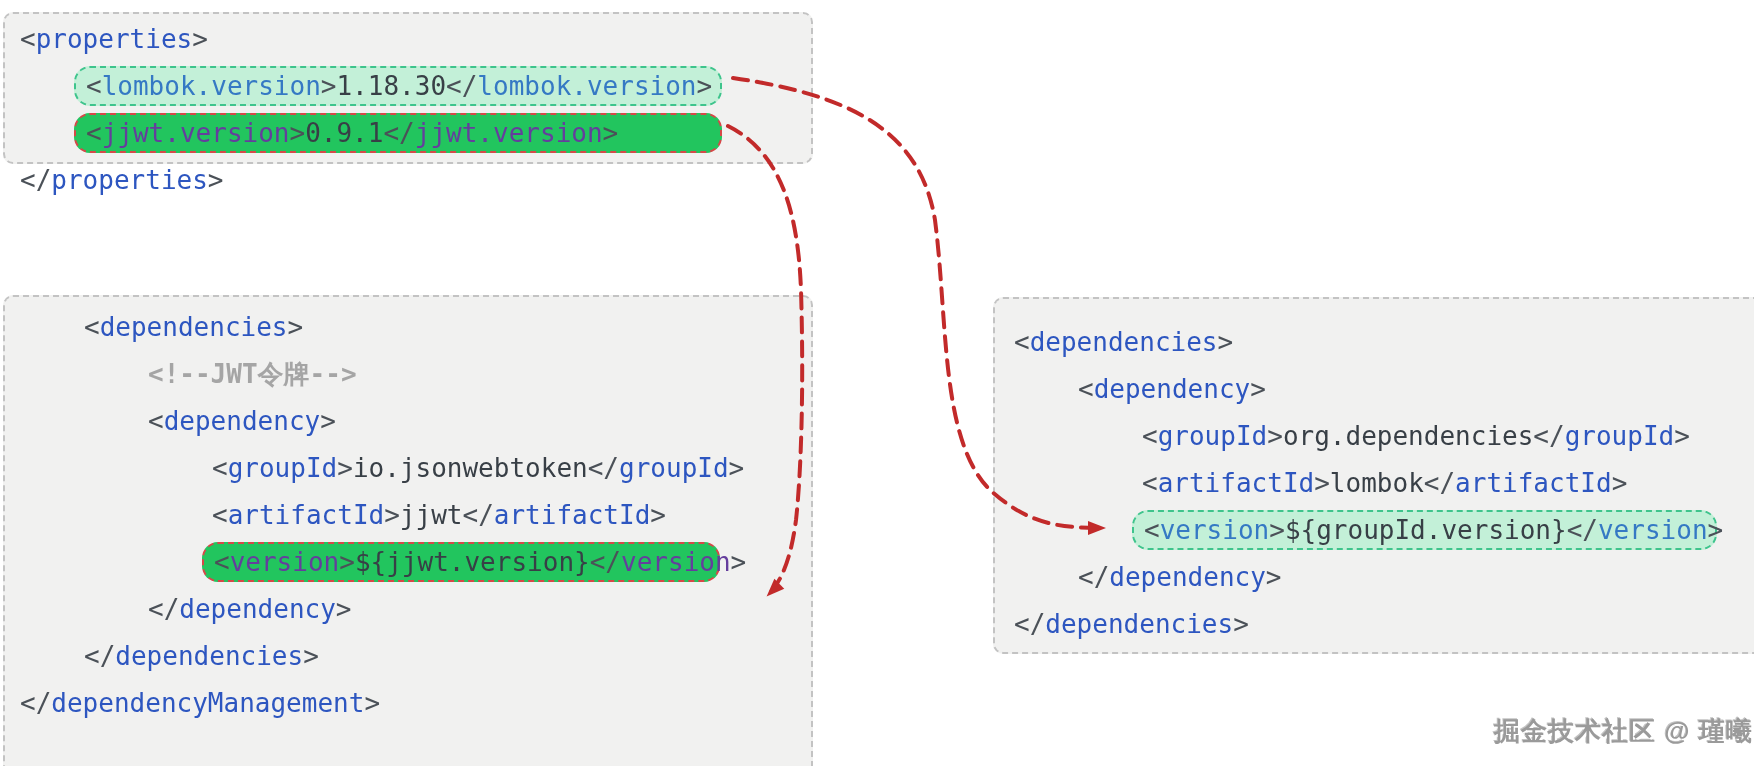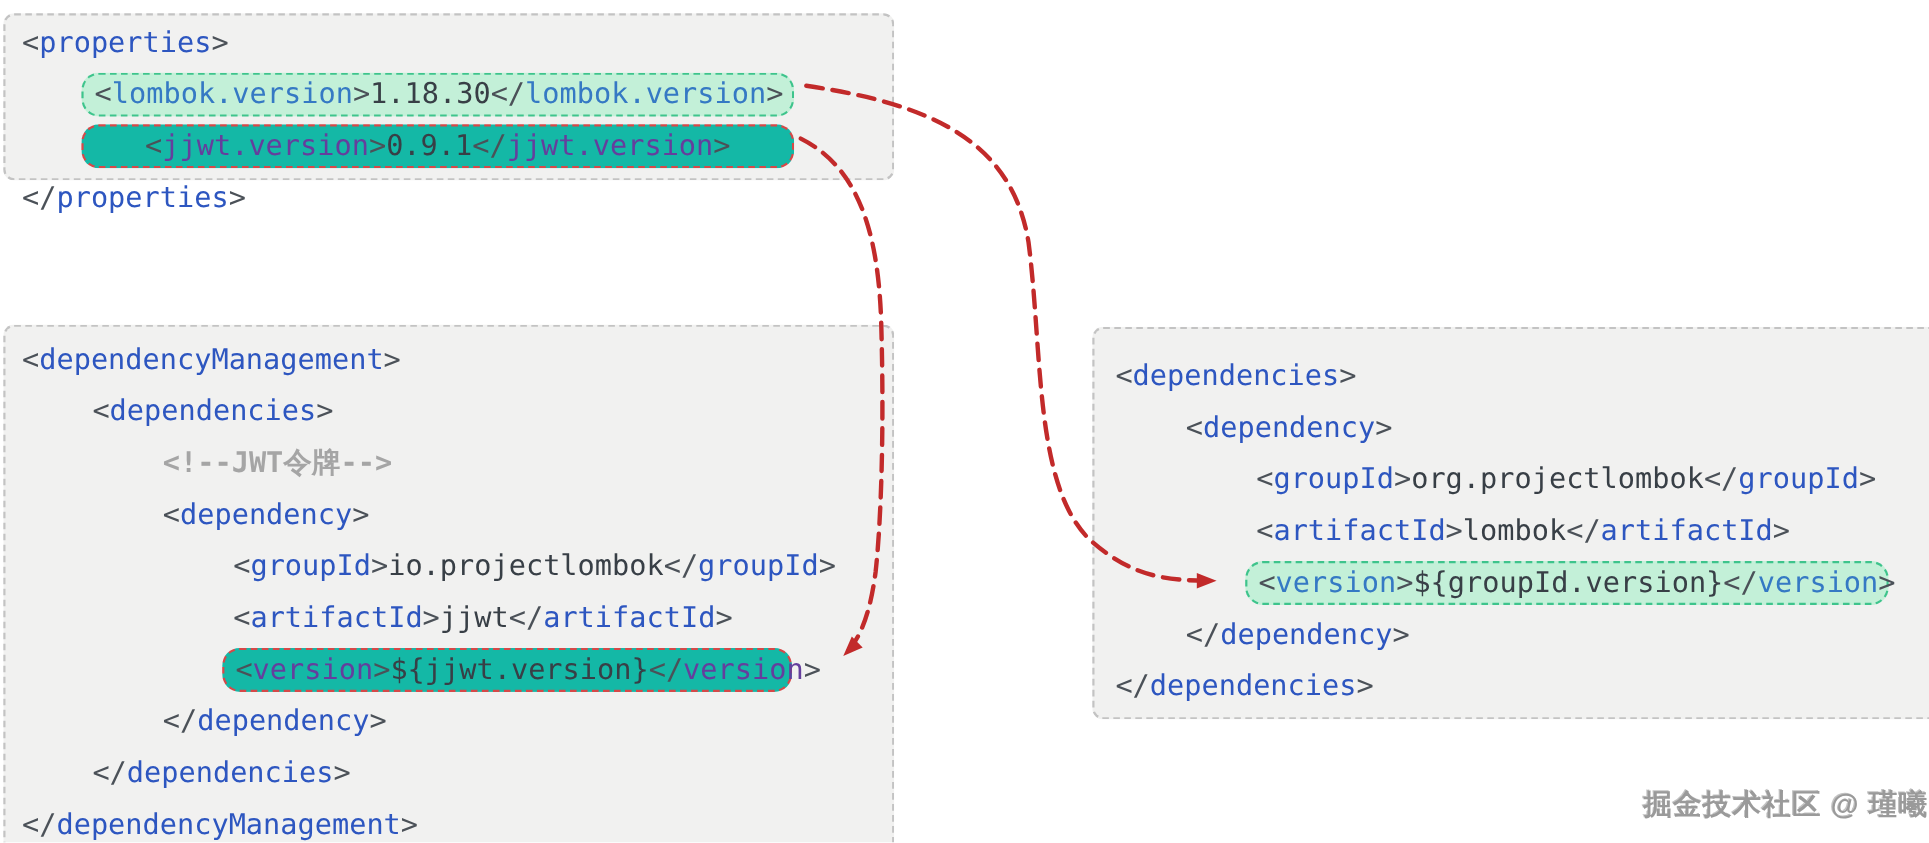--- a/index.html
+++ b/index.html
@@ -13,57 +13,56 @@
   .code-line{height:47px;line-height:47px;white-space:pre;font-size:26px;}
   .tok-b{color:#4b5158;}
   .tok-t{color:#2d56c0;}
   .tok-tg{color:#3579c4;}
   .tok-tr{color:#653e9d;}
   .tok-v{color:#383f46;}
   .tok-c{color:#a5a5a5;font-family:"DejaVu Sans Mono","DejaVu Sans",monospace;}
   .hl{display:inline-block;box-sizing:border-box;padding:3px 10px;margin:-3px 0 -3px -10px;
       border-radius:16px;line-height:normal;}
   .hl.green{background:#c3f0d8;border:2px dashed #3ec48c;}
-  .hl.red{background:#14b8a6;border:2px dashed #d64848;text-align:center;}
+  .hl.red{background:#22c55e;border:2px dashed #d64848;}
   svg.arrows{position:absolute;left:0;top:0;width:1754px;height:766px;pointer-events:none;}
   svg.arrows path.arrow{fill:none;stroke:#c22a2a;stroke-width:4;stroke-dasharray:15 9;
       stroke-linecap:round;}
   .watermark{position:absolute;left:1494px;top:714px;font-family:"Liberation Sans","DejaVu Sans",sans-serif;
       font-weight:bold;font-size:26px;color:#9a9a9a;letter-spacing:1px;
       text-shadow:2px 2px 0 #ffffff,-1px -1px 0 rgba(80,80,80,.35);}
 </style>
 </head>
 <body>
 
 <div class="stage">
 
   <div class="panel" id="panel-properties">
       <div class="code-line" style="padding-left: 0px;"><span class="tok-b">&lt;</span><span class="tok-t">properties</span><span class="tok-b">&gt;</span></div>
       <div class="code-line" style="padding-left: 64px;"><span class="hl green" style="width: 648px;"><span class="tok-b">&lt;</span><span class="tok-tg">lombok.version</span><span class="tok-b">&gt;</span><span class="tok-v">1.18.30</span><span class="tok-b">&lt;/</span><span class="tok-tg">lombok.version</span><span class="tok-b">&gt;</span></span></div>
       <div class="code-line" style="padding-left: 64px;"><span class="hl red" style="width: 648px;"><span class="tok-b">&lt;</span><span class="tok-tr">jjwt.version</span><span class="tok-b">&gt;</span><span class="tok-v">0.9.1</span><span class="tok-b">&lt;/</span><span class="tok-tr">jjwt.version</span><span class="tok-b">&gt;</span></span></div>
       <div class="code-line" style="padding-left: 0px;"><span class="tok-b">&lt;/</span><span class="tok-t">properties</span><span class="tok-b">&gt;</span></div>
     </div>
 
   <div class="panel" id="panel-depmgmt">
-      <div class="code-line" style="padding-left: 0px;"><span class="tok-b">&lt;</span><span class="tok-t">dependencyManagement</span><span class="tok-b">&gt;</span></div>
       <div class="code-line" style="padding-left: 64px;"><span class="tok-b">&lt;</span><span class="tok-t">dependencies</span><span class="tok-b">&gt;</span></div>
       <div class="code-line" style="padding-left: 128px; font-weight: bold;"><span class="tok-c">&lt;!--JWT令牌--&gt;</span></div>
       <div class="code-line" style="padding-left: 128px;"><span class="tok-b">&lt;</span><span class="tok-t">dependency</span><span class="tok-b">&gt;</span></div>
-      <div class="code-line" style="padding-left: 192px;"><span class="tok-b">&lt;</span><span class="tok-t">groupId</span><span class="tok-b">&gt;</span><span class="tok-v">io.projectlombok</span><span class="tok-b">&lt;/</span><span class="tok-t">groupId</span><span class="tok-b">&gt;</span></div>
+      <div class="code-line" style="padding-left: 192px;"><span class="tok-b">&lt;</span><span class="tok-t">groupId</span><span class="tok-b">&gt;</span><span class="tok-v">io.jsonwebtoken</span><span class="tok-b">&lt;/</span><span class="tok-t">groupId</span><span class="tok-b">&gt;</span></div>
       <div class="code-line" style="padding-left: 192px;"><span class="tok-b">&lt;</span><span class="tok-t">artifactId</span><span class="tok-b">&gt;</span><span class="tok-v">jjwt</span><span class="tok-b">&lt;/</span><span class="tok-t">artifactId</span><span class="tok-b">&gt;</span></div>
       <div class="code-line" style="padding-left: 192px;"><span class="hl red" style="width: 518px;"><span class="tok-b">&lt;</span><span class="tok-tr">version</span><span class="tok-b">&gt;</span><span class="tok-v">${jjwt.version}</span><span class="tok-b">&lt;/</span><span class="tok-tr">version</span><span class="tok-b">&gt;</span></span></div>
       <div class="code-line" style="padding-left: 128px;"><span class="tok-b">&lt;/</span><span class="tok-t">dependency</span><span class="tok-b">&gt;</span></div>
       <div class="code-line" style="padding-left: 64px;"><span class="tok-b">&lt;/</span><span class="tok-t">dependencies</span><span class="tok-b">&gt;</span></div>
       <div class="code-line" style="padding-left: 0px;"><span class="tok-b">&lt;/</span><span class="tok-t">dependencyManagement</span><span class="tok-b">&gt;</span></div>
     </div>
 
   <div class="panel" id="panel-deps">
       <div class="code-line" style="padding-left: 0px;"><span class="tok-b">&lt;</span><span class="tok-t">dependencies</span><span class="tok-b">&gt;</span></div>
       <div class="code-line" style="padding-left: 64px;"><span class="tok-b">&lt;</span><span class="tok-t">dependency</span><span class="tok-b">&gt;</span></div>
-      <div class="code-line" style="padding-left: 128px;"><span class="tok-b">&lt;</span><span class="tok-t">groupId</span><span class="tok-b">&gt;</span><span class="tok-v">org.projectlombok</span><span class="tok-b">&lt;/</span><span class="tok-t">groupId</span><span class="tok-b">&gt;</span></div>
+      <div class="code-line" style="padding-left: 128px;"><span class="tok-b">&lt;</span><span class="tok-t">groupId</span><span class="tok-b">&gt;</span><span class="tok-v">org.dependencies</span><span class="tok-b">&lt;/</span><span class="tok-t">groupId</span><span class="tok-b">&gt;</span></div>
       <div class="code-line" style="padding-left: 128px;"><span class="tok-b">&lt;</span><span class="tok-t">artifactId</span><span class="tok-b">&gt;</span><span class="tok-v">lombok</span><span class="tok-b">&lt;/</span><span class="tok-t">artifactId</span><span class="tok-b">&gt;</span></div>
       <div class="code-line" style="padding-left: 128px;"><span class="hl green" style="width: 585px;"><span class="tok-b">&lt;</span><span class="tok-tg">version</span><span class="tok-b">&gt;</span><span class="tok-v">${groupId.version}</span><span class="tok-b">&lt;/</span><span class="tok-tg">version</span><span class="tok-b">&gt;</span></span></div>
       <div class="code-line" style="padding-left: 64px;"><span class="tok-b">&lt;/</span><span class="tok-t">dependency</span><span class="tok-b">&gt;</span></div>
       <div class="code-line" style="padding-left: 0px;"><span class="tok-b">&lt;/</span><span class="tok-t">dependencies</span><span class="tok-b">&gt;</span></div>
     </div>
 
   <svg class="arrows" viewBox="0 0 1754 766" xmlns="http://www.w3.org/2000/svg">
     <defs>
       <marker id="ah" markerUnits="userSpaceOnUse" markerWidth="22" markerHeight="18" refX="17" refY="8" orient="auto">
         <path id="ah-path" d="M1,1 L19,8 L1,15 Z" fill="#c22a2a"></path>

